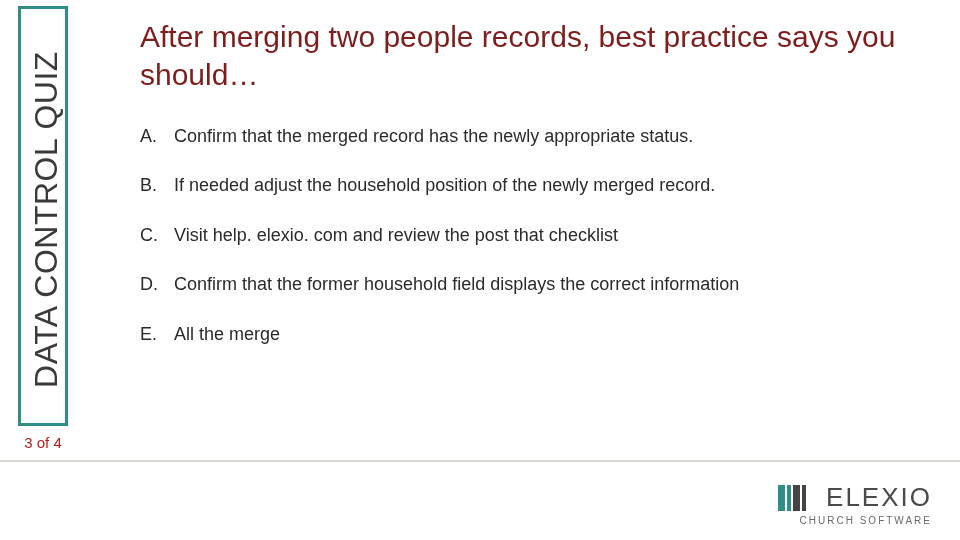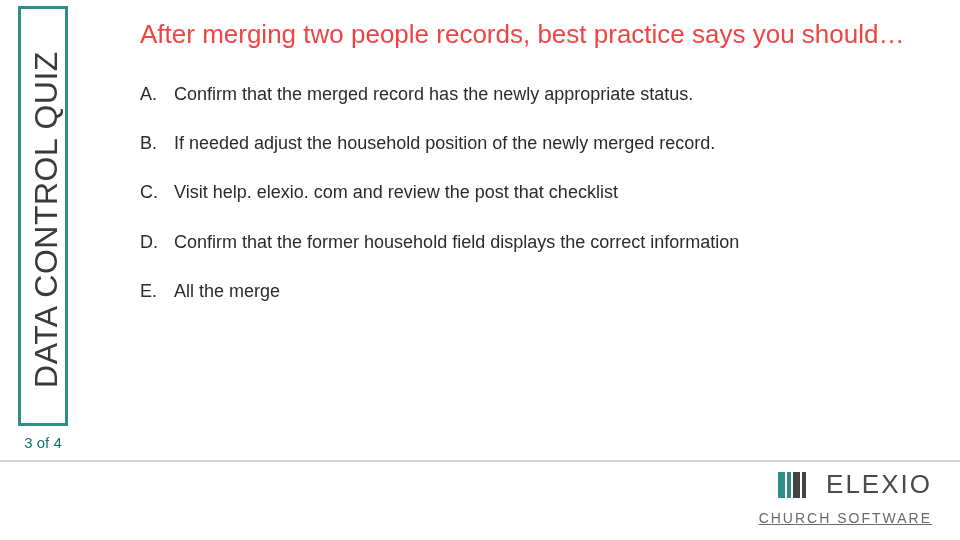--- a/index.html
+++ b/index.html
@@ -49,34 +49,34 @@
   }
 
   
   .page-counter {
     position: absolute;
     left: 18px;
     top: 434px;
     width: 50px;
     text-align: center;
     font-size: 15px;
-    color: #0f766e;
+    color: #b91c1c;
   }
 
   
   .content {
     position: absolute;
     left: 110px;
     top: 18px;
     right: 30px;
   }
   .question {
-    font-size: 26px;
+    font-size: 30px;
     line-height: 1.25;
-    color: #ef4444;
+    color: #7f1d1d;
     margin: 0 0 32px 30px;
     font-weight: 400;
   }
   .options {
     margin-left: 30px;
   }
   .opt {
     display: flex;
     font-size: 18px;
     color: #2b2b2b;
@@ -120,25 +120,24 @@
     height: 26px;
     position: relative;
   }
   .logo-text {
     font-size: 26px;
     letter-spacing: 2px;
     color: #4a4a4a;
     font-weight: 400;
   }
   .logo-sub {
-    font-size: 14px;
+    font-size: 10px;
     letter-spacing: 2px;
     color: #6a6a6a;
-    margin-top: 10px;
-    text-decoration: underline;
+    margin-top: 2px;
   }
 </style>
 </head>
 <body>
 
 <div class="slide">
 
   <div class="side-box">
     <div class="side-title-wrap">
       <div class="side-title-inner">DATA CONTROL QUIZ</div>

